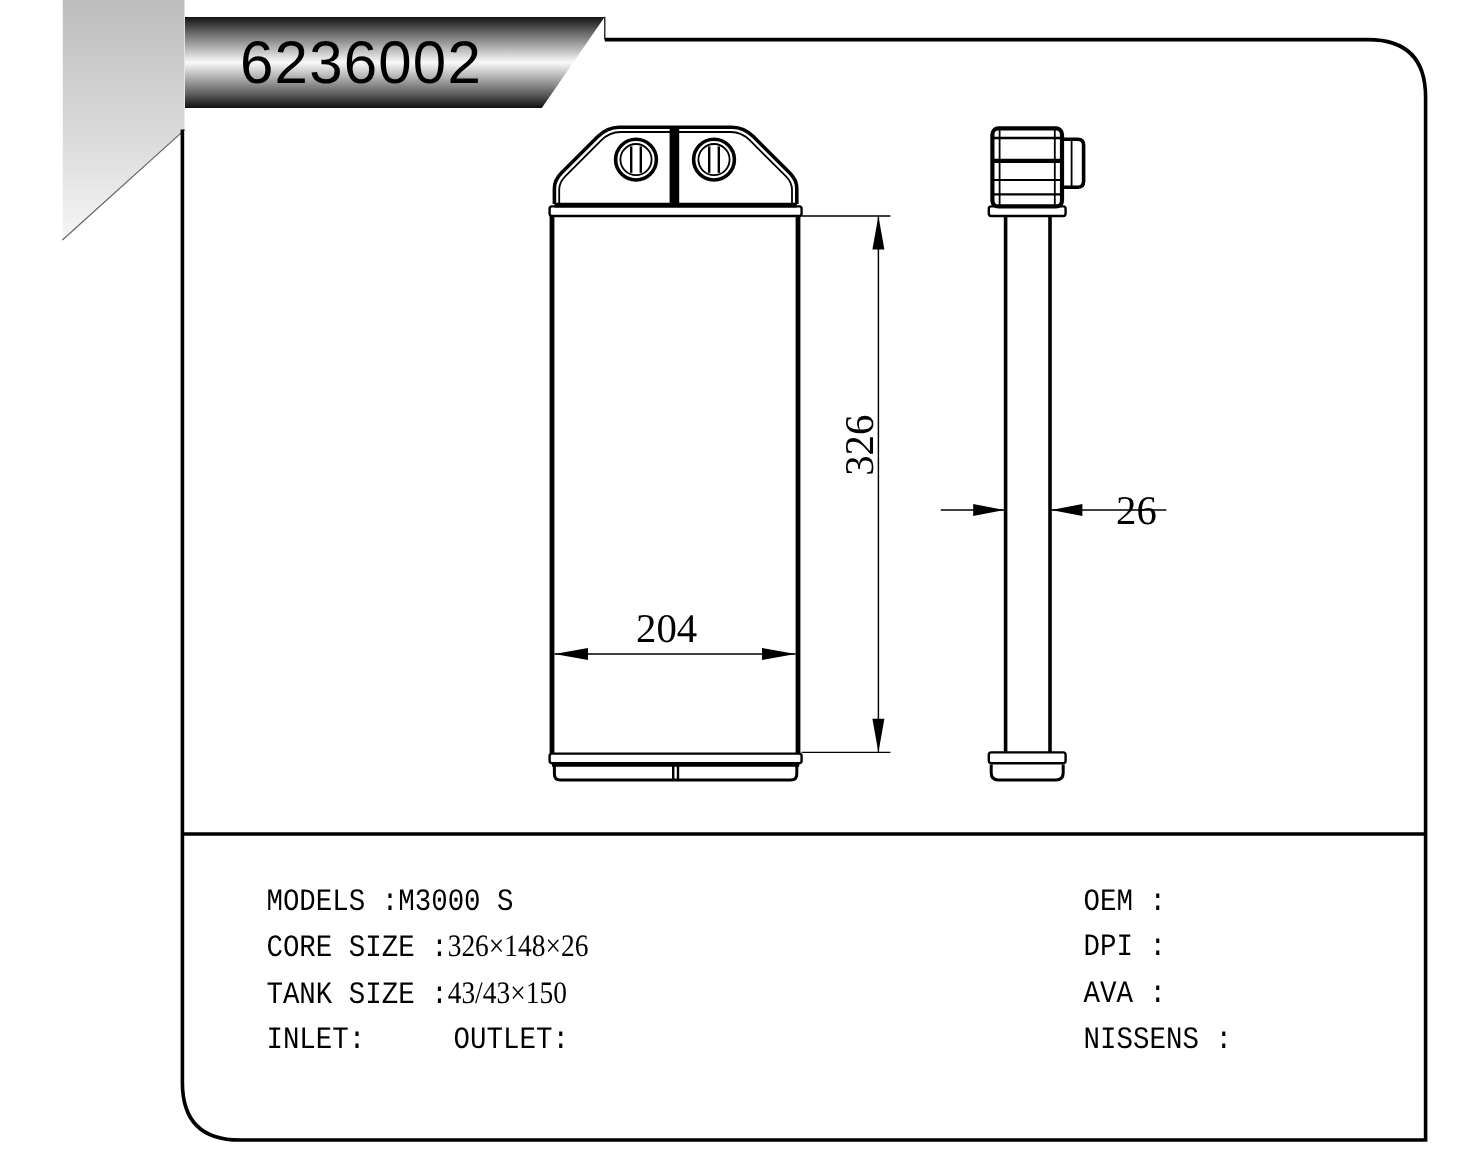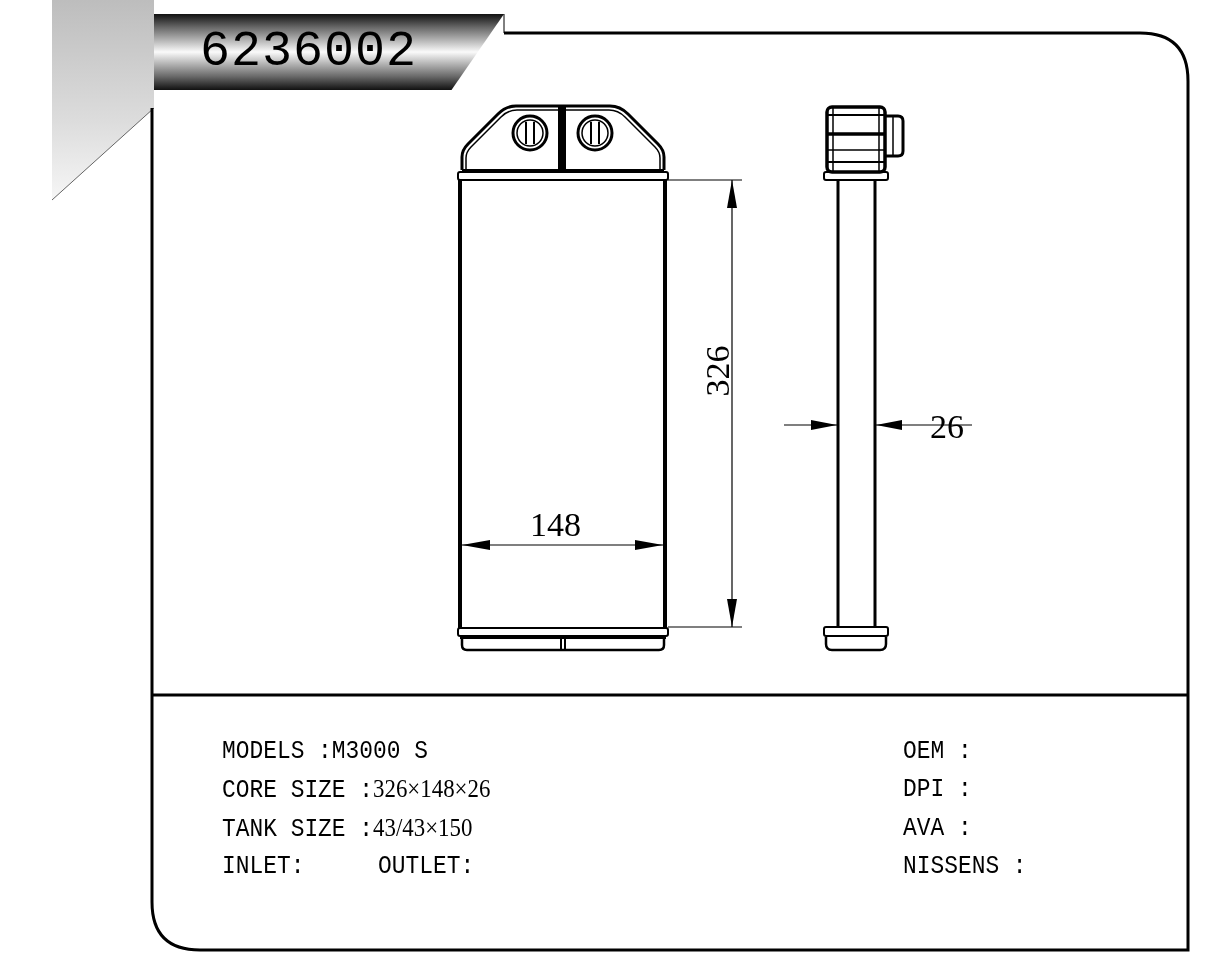--- a/index.html
+++ b/index.html
@@ -9,21 +9,21 @@
     left: 52px; top: 0; width: 102px; height: 200px;
     background: linear-gradient(180deg, #bdbdbd 0%, #dcdcdc 60%, #f6f6f6 100%);
     clip-path: polygon(0 0, 100% 0, 100% 54%, 0 100%);
   }
   #title-banner {
     left: 154px; top: 14px; width: 350px; height: 76px;
     background: linear-gradient(180deg, #111 0%, #6a6a6a 18%, #fafafa 50%, #6a6a6a 82%, #111 100%);
     clip-path: polygon(0 0, 100% 0, 85% 100%, 0 100%);
   }
   #part-number {
-    left: 200px; top: 20px; font-family: Liberation Mono, monospace;
+    left: 200px; top: 20px; font-family: Liberation Sans, sans-serif;
     font-size: 50px; letter-spacing: 1px; color: #000; line-height: 64px;
   }
   #frame-svg { left: 0; top: 0; }
   .spec {
     font-family: "Liberation Mono", "DejaVu Sans Mono", monospace;
     font-size: 26px; color: #000; line-height: 38px; white-space: pre;
     transform: scaleX(0.88); transform-origin: left center;
   }
   .serif { font-family: "Liberation Serif", "DejaVu Serif", serif; }
   .dim { font-family: "Liberation Serif", "DejaVu Serif", serif; font-size: 34px; color:#000; }
@@ -109,21 +109,21 @@
   </g>
 
   <g stroke="#000">
     <line x1="784" y1="425" x2="837" y2="425" stroke-width="1.2"></line>
     <polygon points="837,425 811,420 811,430" fill="#000" stroke="none"></polygon>
     <line x1="876" y1="425" x2="972" y2="425" stroke-width="1.2"></line>
     <polygon points="876,425 902,420 902,430" fill="#000" stroke="none"></polygon>
   </g>
 </svg>
 
-<div class="abs dim" style="left:530px; top:506px;">148</div>
+<div class="abs dim" style="left:530px; top:506px;">204</div>
 <div class="abs dim" style="left:930px; top:408px;">26</div>
 <div class="abs dim" style="left:692px; top:352px; transform: rotate(-90deg); transform-origin: center;">326</div>
 
 <div class="abs spec" style="left:222px; top:732px;"><span>MODELS :</span><span>M3000 S</span></div>
 <div class="abs spec" style="left:222px; top:770px;"><span>CORE SIZE :</span><span class="serif">326×148×26</span></div>
 <div class="abs spec" style="left:222px; top:809px;"><span>TANK SIZE :</span><span class="serif">43/43×150</span></div>
 <div class="abs spec" style="left:222px; top:847px;">INLET:</div>
 <div class="abs spec" style="left:378px; top:847px;">OUTLET:</div>
 
 <div class="abs spec" style="left:903px; top:732px;">OEM :</div>

